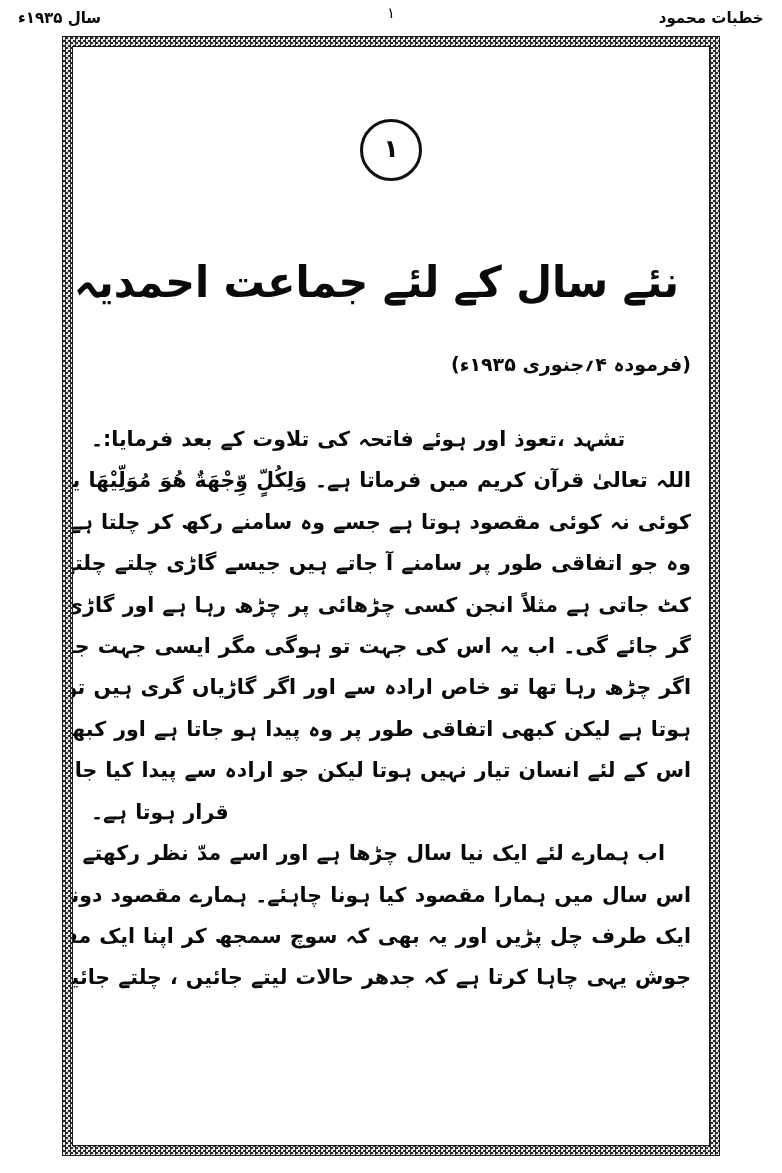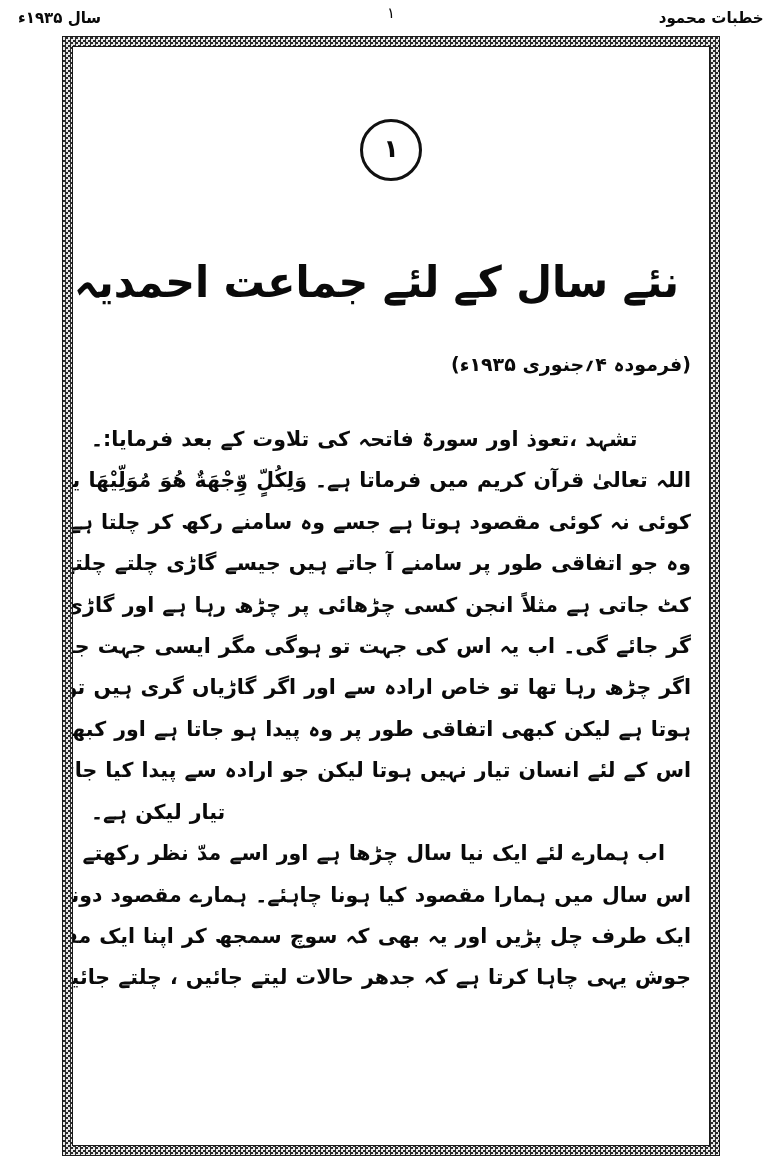--- a/index.html
+++ b/index.html
@@ -155,30 +155,30 @@
 
       <div class="section-marker-wrap">
         <div class="section-marker">۱</div>
       </div>
 
       <div class="doc-title">نئے سال کے لئے جماعت احمدیہ کا پروگرام</div>
 
       <div class="doc-subtitle">(فرمودہ ۴؍جنوری ۱۹۳۵ء)</div>
 
       <div class="body-block">
-        <span class="body-line lead">تشہد ،تعوذ اور سورۃ فاتحہ کی تلاوت کے بعد فرمایا:۔</span>
+        <span class="body-line lead">تشہد ،تعوذ اور ہوئے فاتحہ کی تلاوت کے بعد فرمایا:۔</span>
         <span class="body-line">اللہ تعالیٰ قرآن کریم میں فرماتا ہے۔ وَلِكُلٍّ وِّجْهَةٌ هُوَ مُوَلِّيْهَا یعنی ہر شخص کے سامنے</span>
         <span class="body-line">کوئی نہ کوئی مقصود ہوتا ہے جسے وہ سامنے رکھ کر چلتا ہے۔ یہ مقصود آگے دو قسم کے ہوتے ہیں۔ ایک</span>
         <span class="body-line">وہ جو اتفاقی طور پر سامنے آ جاتے ہیں جیسے گاڑی چلتے چلتے جھٹکے سے یا کسی اور سبب سے انجن سے</span>
         <span class="body-line">کٹ جاتی ہے مثلاً انجن کسی چڑھائی پر چڑھ رہا ہے اور گاڑی کٹ جائے اس کٹنے کا نتیجہ یہ ہوگا کہ وہ</span>
         <span class="body-line">گر جائے گی۔ اب یہ اس کی جہت تو ہوگی مگر ایسی جہت جو ہنگامی طور پر آپ ہی پیدا ہوگئی انجن</span>
         <span class="body-line">اگر چڑھ رہا تھا تو خاص ارادہ سے اور اگر گاڑیاں گری ہیں تو بغیر کسی ارادہ کے تو مقصود ہر ایک چیز کا</span>
         <span class="body-line">ہوتا ہے لیکن کبھی اتفاقی طور پر وہ پیدا ہو جاتا ہے اور کبھی ارادہ سے۔ جو مقصود اتفاقی طور پر پیدا ہو،</span>
         <span class="body-line">اس کے لئے انسان تیار نہیں ہوتا لیکن جو ارادہ سے پیدا کیا جاتا ہے اس کے لئے انسان قبل از وقت</span>
-        <span class="body-line last-of-para">تیار لیکن ہے۔</span>
+        <span class="body-line last-of-para">قرار ہوتا ہے۔</span>
 
         <span class="body-line para-indent">اب ہمارے لئے ایک نیا سال چڑھا ہے اور اسے مدّ نظر رکھتے ہوئے ہم نے فیصلہ کرنا ہے کہ</span>
         <span class="body-line">اس سال میں ہمارا مقصود کیا ہونا چاہئے۔ ہمارے مقصود دونوں قسم کے ہو سکتے ہیں یہ بھی کہ ہنگامہ میں</span>
         <span class="body-line">ایک طرف چل پڑیں اور یہ بھی کہ سوچ سمجھ کر اپنا ایک مقصود قرار دے لیں۔ ہنگامی مواقع پر طبائع کا</span>
         <span class="body-line">جوش یہی چاہا کرتا ہے کہ جدھر حالات لیتے جائیں ، چلتے جائیں اور وہ اسے بہادری اور جرأت سمجھتے</span>
       </div>
 
     </div>
   </div>
 </div>

